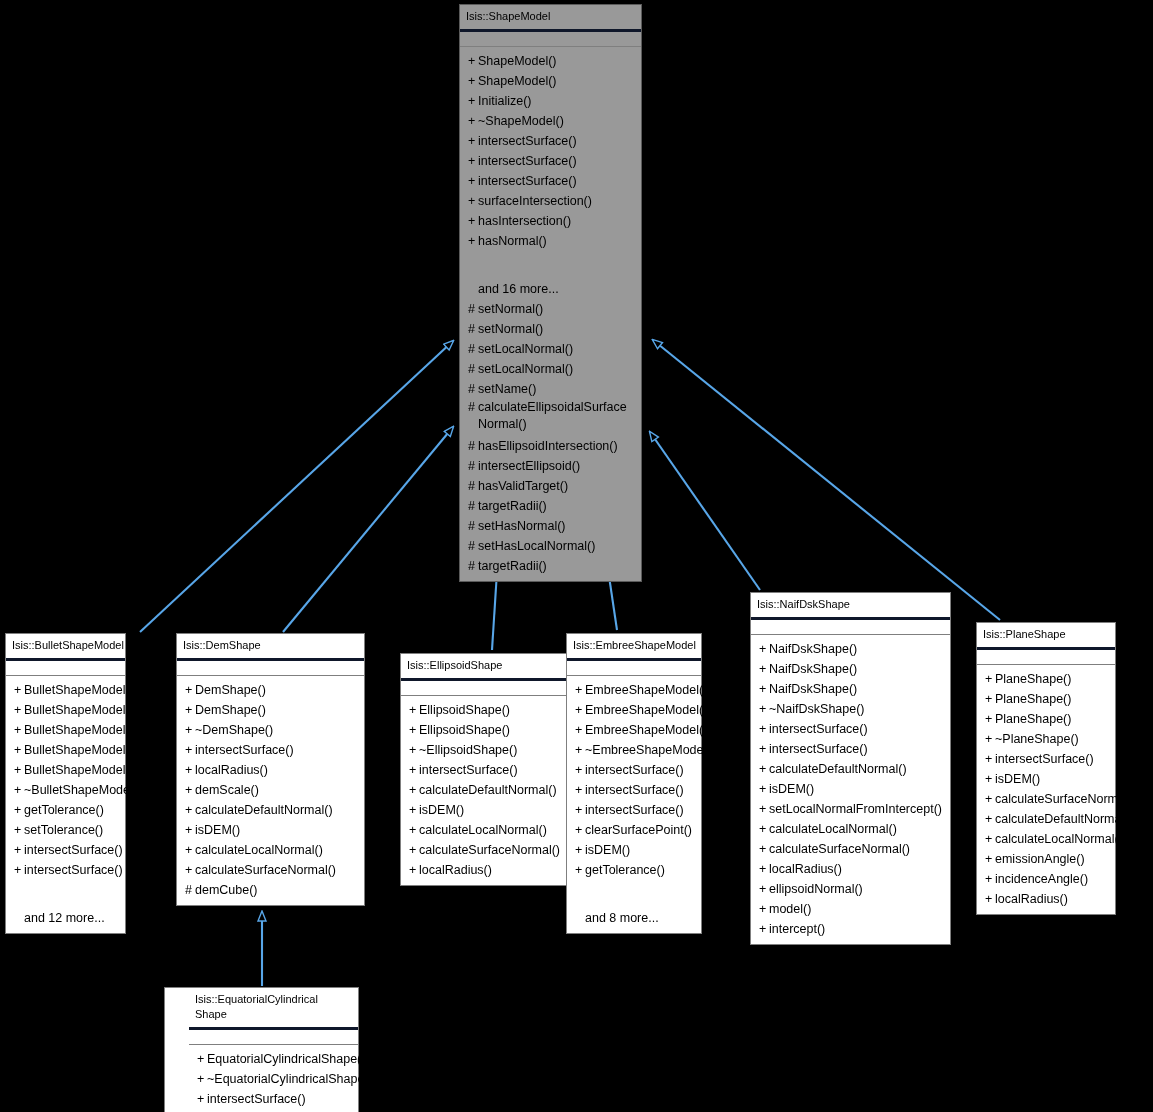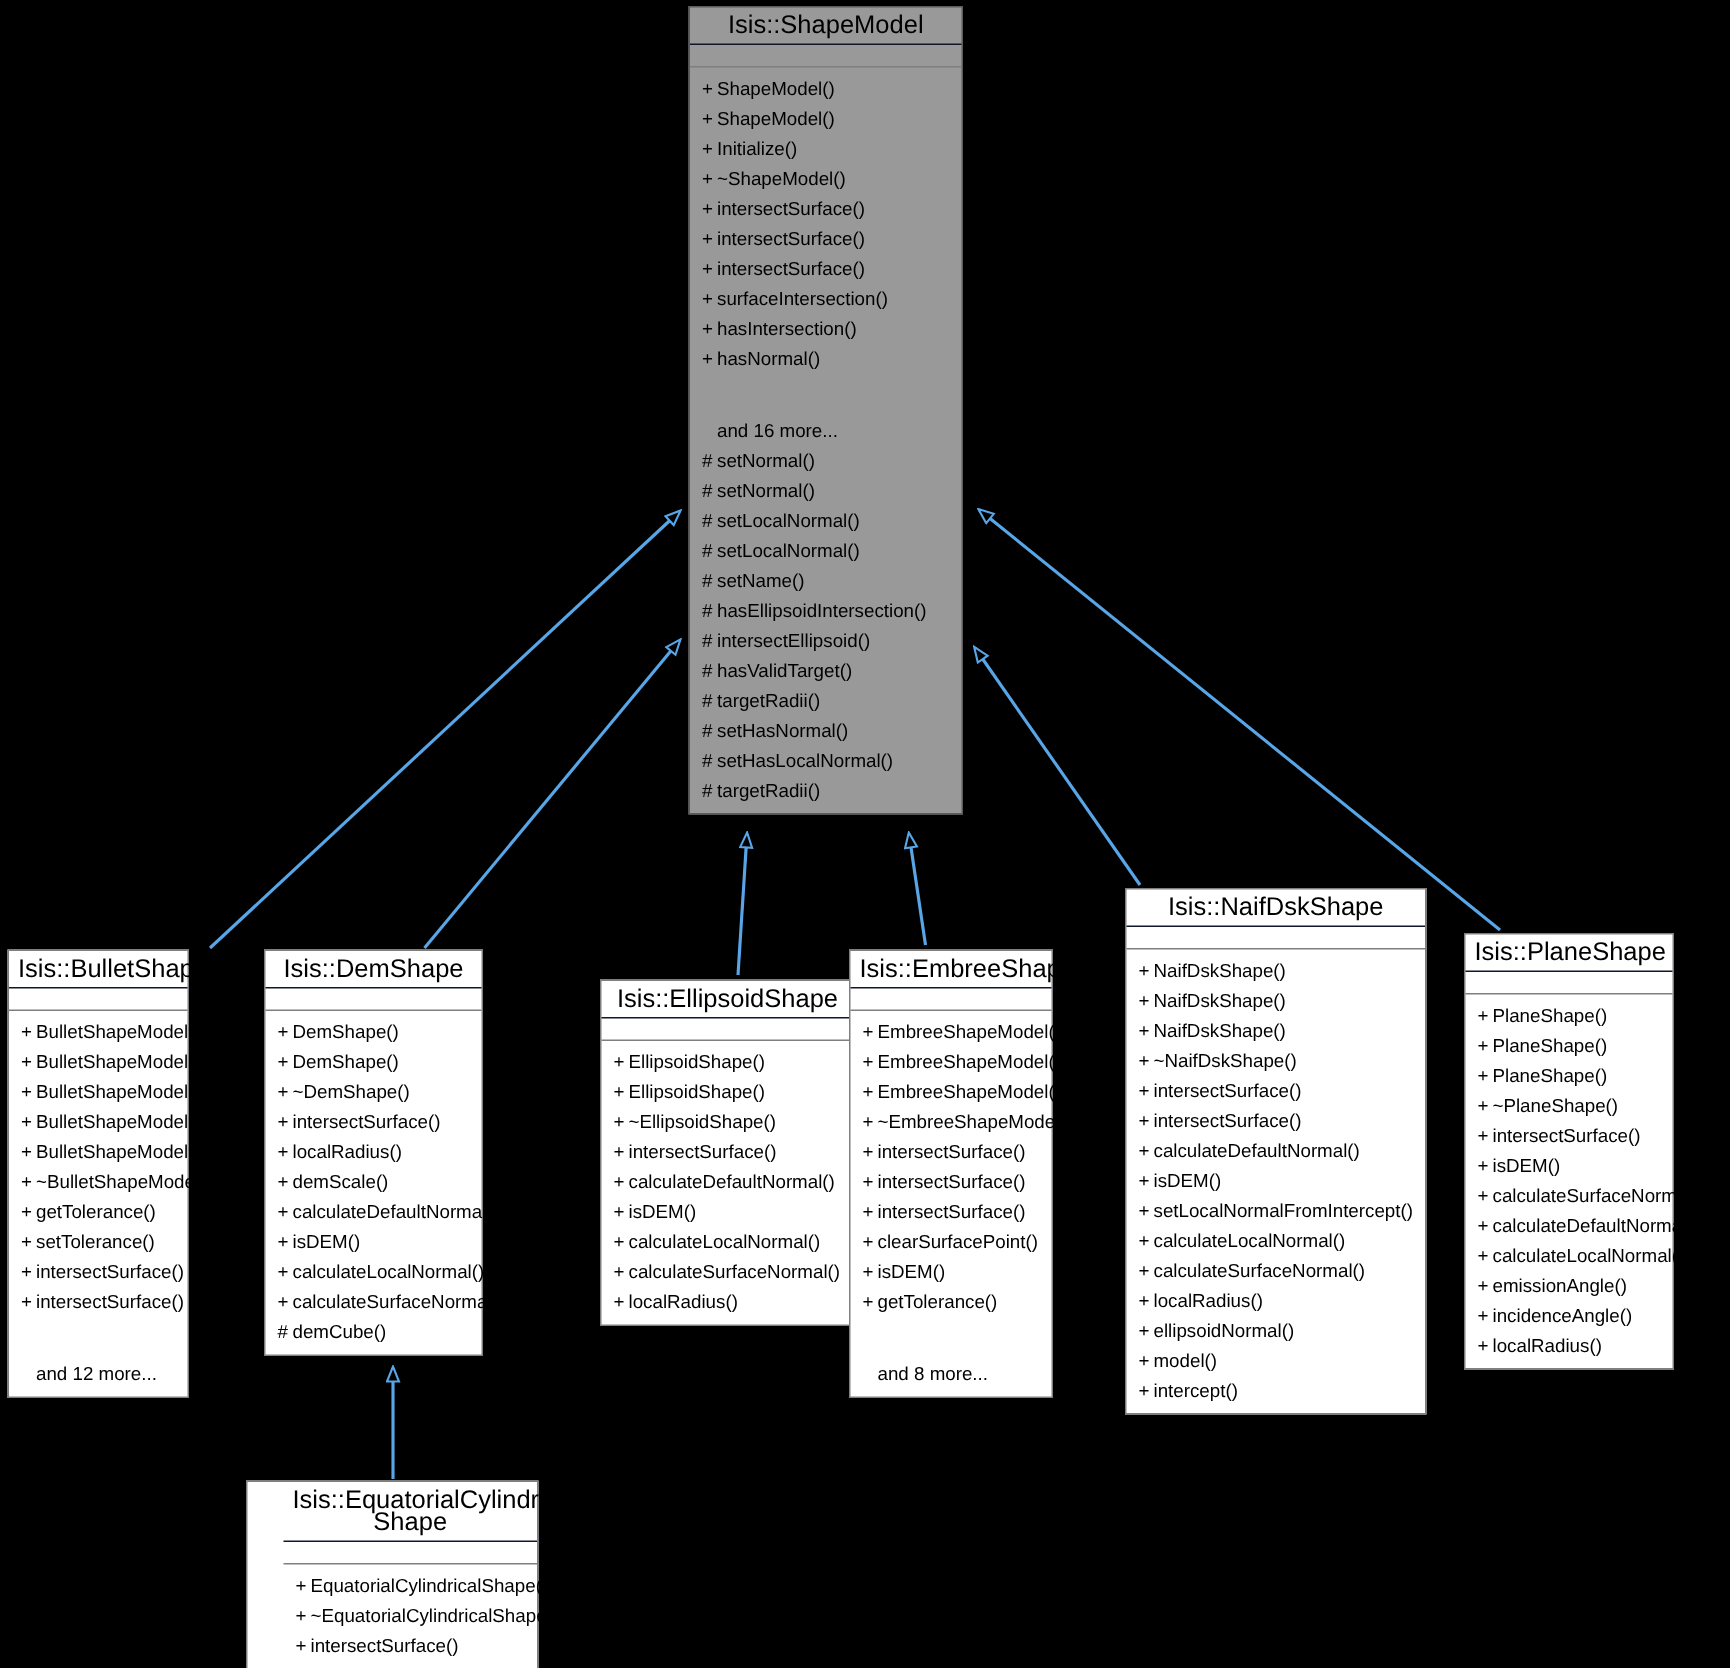--- a/index.html
+++ b/index.html
@@ -20,25 +20,24 @@
     box-sizing: border-box;
     border: 1px solid #7f7f7f;
     background: #ffffff;
     color: #000000;
   }
   .uml-box.current {
     background: #999999;
     border: 1px solid #5b5b5b;
   }
   .uml-title {
-    text-align: center;
-    font-size: 17px;
+    font-size: 11px;
     line-height: 15px;
     padding: 4px 6px 5px 6px;
-    border-bottom: 1px solid #0f172a;
+    border-bottom: 3px solid #0f172a;
     white-space: pre-line;
   }
   .uml-attrs {
     height: 14px;
     border-bottom: 1px solid #7f7f7f;
   }
   .uml-ops {
     padding: 4px 0 5px 0;
   }
   .uml-row {
@@ -109,20 +108,21 @@
         <div class="uml-row"><span class="vis">+</span><span class="txt">intersectSurface()</span></div>
         <div class="uml-row"><span class="vis">+</span><span class="txt">surfaceIntersection()</span></div>
         <div class="uml-row"><span class="vis">+</span><span class="txt">hasIntersection()</span></div>
         <div class="uml-row"><span class="vis">+</span><span class="txt">hasNormal()</span></div>
         <div class="uml-row cont"><span class="txt">and 16 more...</span></div>
         <div class="uml-row"><span class="vis">#</span><span class="txt">setNormal()</span></div>
         <div class="uml-row"><span class="vis">#</span><span class="txt">setNormal()</span></div>
         <div class="uml-row"><span class="vis">#</span><span class="txt">setLocalNormal()</span></div>
         <div class="uml-row"><span class="vis">#</span><span class="txt">setLocalNormal()</span></div>
         <div class="uml-row"><span class="vis">#</span><span class="txt">setName()</span></div>
+        <div class="uml-row wrap"><span class="vis">#</span><span class="txt">calculateEllipsoidalSurface Normal()</span></div>
         <div class="uml-row"><span class="vis">#</span><span class="txt">hasEllipsoidIntersection()</span></div>
         <div class="uml-row"><span class="vis">#</span><span class="txt">intersectEllipsoid()</span></div>
         <div class="uml-row"><span class="vis">#</span><span class="txt">hasValidTarget()</span></div>
         <div class="uml-row"><span class="vis">#</span><span class="txt">targetRadii()</span></div>
         <div class="uml-row"><span class="vis">#</span><span class="txt">setHasNormal()</span></div>
         <div class="uml-row"><span class="vis">#</span><span class="txt">setHasLocalNormal()</span></div>
         <div class="uml-row"><span class="vis">#</span><span class="txt">targetRadii()</span></div>
       </div>
   </div>
 
@@ -137,21 +137,21 @@
         <div class="uml-row"><span class="vis">+</span><span class="txt">BulletShapeModel()</span></div>
         <div class="uml-row"><span class="vis">+</span><span class="txt">~BulletShapeModel()</span></div>
         <div class="uml-row"><span class="vis">+</span><span class="txt">getTolerance()</span></div>
         <div class="uml-row"><span class="vis">+</span><span class="txt">setTolerance()</span></div>
         <div class="uml-row"><span class="vis">+</span><span class="txt">intersectSurface()</span></div>
         <div class="uml-row"><span class="vis">+</span><span class="txt">intersectSurface()</span></div>
         <div class="uml-row cont"><span class="txt">and 12 more...</span></div>
       </div>
   </div>
 
-  <div class="uml-box" style="left:176px; top:633px; width:146px;">
+  <div class="uml-box" style="left:176px; top:633px; width:189px;">
     <div class="uml-title">Isis::DemShape</div>
     <div class="uml-attrs"></div>
     <div class="uml-ops">
         <div class="uml-row"><span class="vis">+</span><span class="txt">DemShape()</span></div>
         <div class="uml-row"><span class="vis">+</span><span class="txt">DemShape()</span></div>
         <div class="uml-row"><span class="vis">+</span><span class="txt">~DemShape()</span></div>
         <div class="uml-row"><span class="vis">+</span><span class="txt">intersectSurface()</span></div>
         <div class="uml-row"><span class="vis">+</span><span class="txt">localRadius()</span></div>
         <div class="uml-row"><span class="vis">+</span><span class="txt">demScale()</span></div>
         <div class="uml-row"><span class="vis">+</span><span class="txt">calculateDefaultNormal()</span></div>

